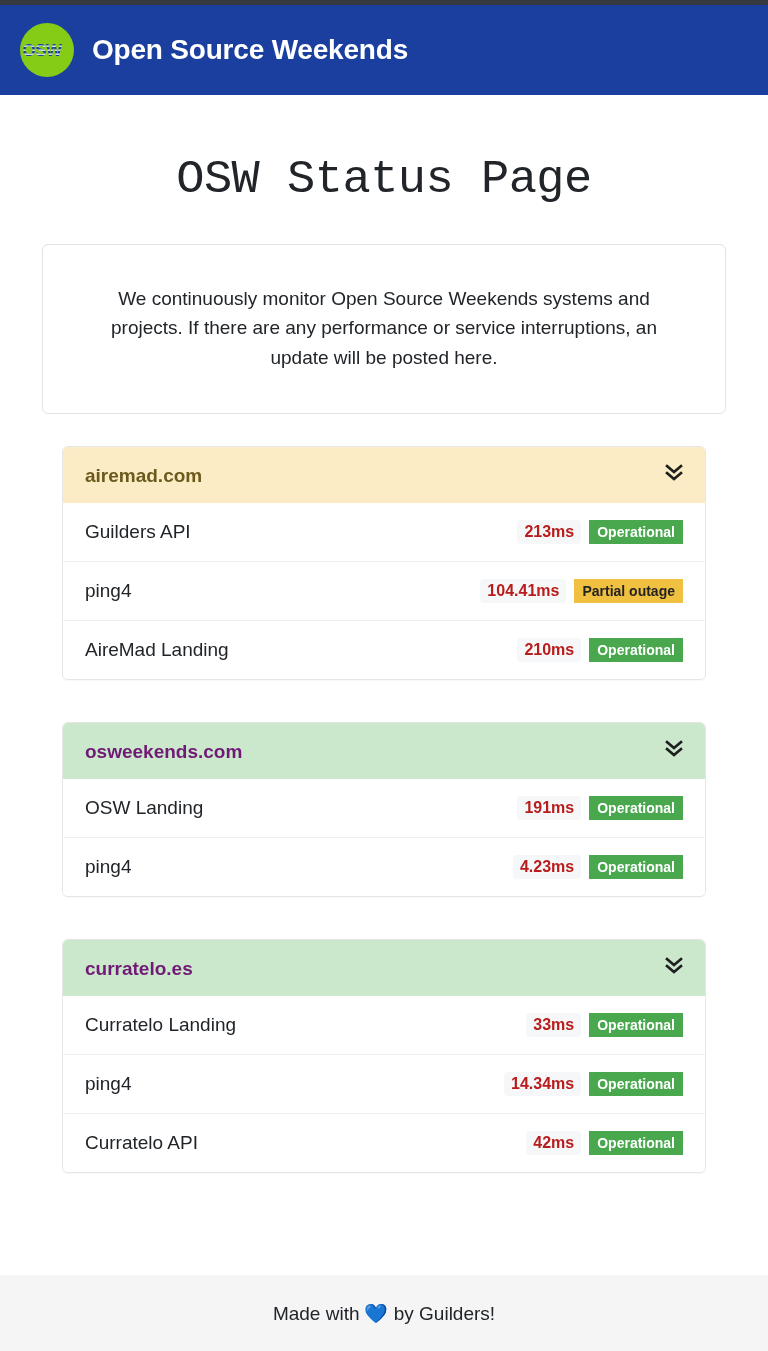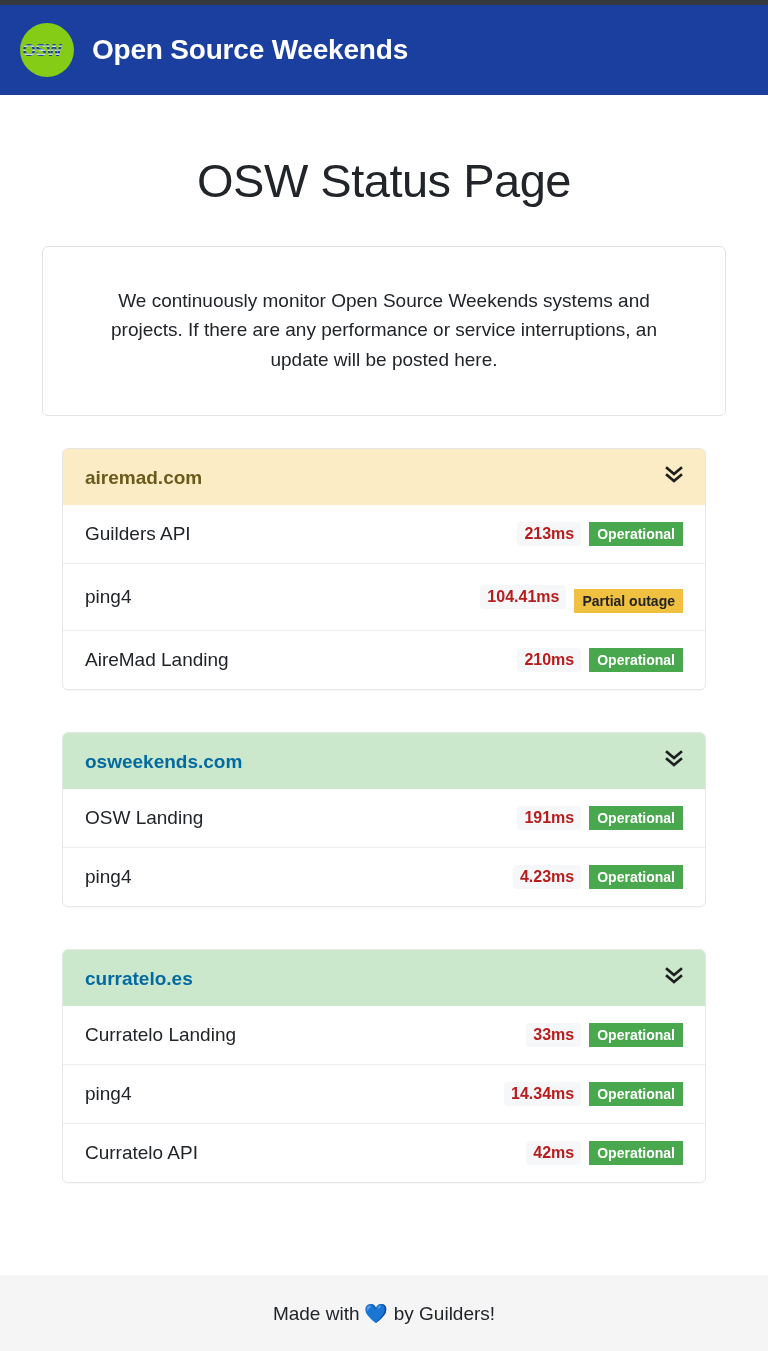--- a/index.html
+++ b/index.html
@@ -64,20 +64,21 @@
     padding-top: 58px;
   }
 
   .page-title {
     text-align: center;
     font-size: 47px;
     font-weight: normal;
     color: #212529;
     margin: 0 0 38px 0;
     letter-spacing: -0.5px;
+    font-family: Liberation Mono, monospace;
   }
 
   
   .intro-card {
     border: 1px solid #e3e3e3;
     border-radius: 6px;
     background: #ffffff;
     padding: 26px 34px 28px 34px;
     margin-bottom: 32px;
   }
@@ -110,21 +111,21 @@
     user-select: none;
   }
   .group-header.amber { background: #fbecc5; }
   .group-header.green { background: #cbe8cd; }
   .group-name {
     font-size: 19px;
     line-height: 1;
     font-weight: bold;
   }
   .group-header.amber .group-name { color: #6b5a1c; }
-  .group-header.green .group-name { color: #0369a1; }
+  .group-header.green .group-name { color: #701a75; }
   .chevrons {
     display: block;
     flex: 0 0 auto;
   }
 
   
   .row {
     display: flex;
     align-items: center;
     justify-content: space-between;
@@ -159,21 +160,20 @@
     line-height: 1;
     white-space: nowrap;
   }
   .badge.operational {
     background: #49a84e;
     color: #ffffff;
   }
   .badge.partial {
     background: #f0c040;
     color: #232323;
-    margin-top: 8px;
   }
 
   
   .footer {
     position: absolute;
     left: 0;
     bottom: 0;
     width: 100%;
     height: 76px;
     background: #f5f5f5;

